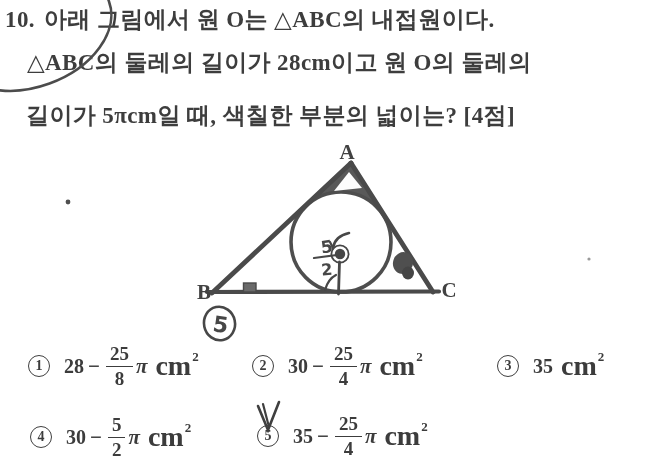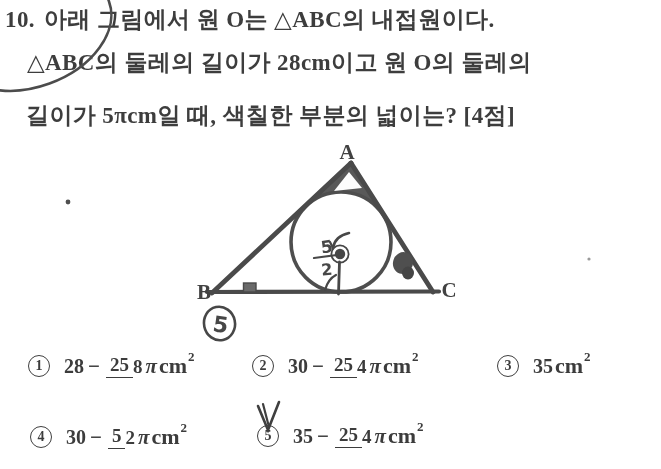--- a/index.html
+++ b/index.html
@@ -55,27 +55,27 @@
     border-radius:50%;
     align-items:center;justify-content:center;
     font-size:14px;line-height:1;
     font-family:"Liberation Serif","DejaVu Serif",serif;
     margin-right:14px;
     flex:none;
   }
   .val{font-size:20px;}
   .minus{font-size:21px;margin:0 4px;}
   .frac{
-    display:inline-flex;flex-direction:row;align-items:center;
+    display:inline-flex;flex-direction:column;align-items:center;
     font-size:19px;line-height:1.12;margin:0 2px;
   }
   .fnum{border-bottom:1.8px solid #3c3c3c;padding:0 4px 1px;}
   .fden{padding-top:1px;}
   .pi{font-style:italic;font-size:21px;margin-left:1px;}
-  .unit{font-size:22px;margin-left:2px;}
+  .unit{font-size:28px;margin-left:8px;}
   .sup{font-size:13px;font-weight:700;transform:translateY(-9px);display:inline-block;margin-left:1px;}
 </style>
 </head>
 <body>
 
 <div class="page">
 
   <div class="qline qline1">
     <span class="qnum">10.</span><span>아래 그림에서 원 O는 △ABC의 내접원이다.</span>
   </div>

